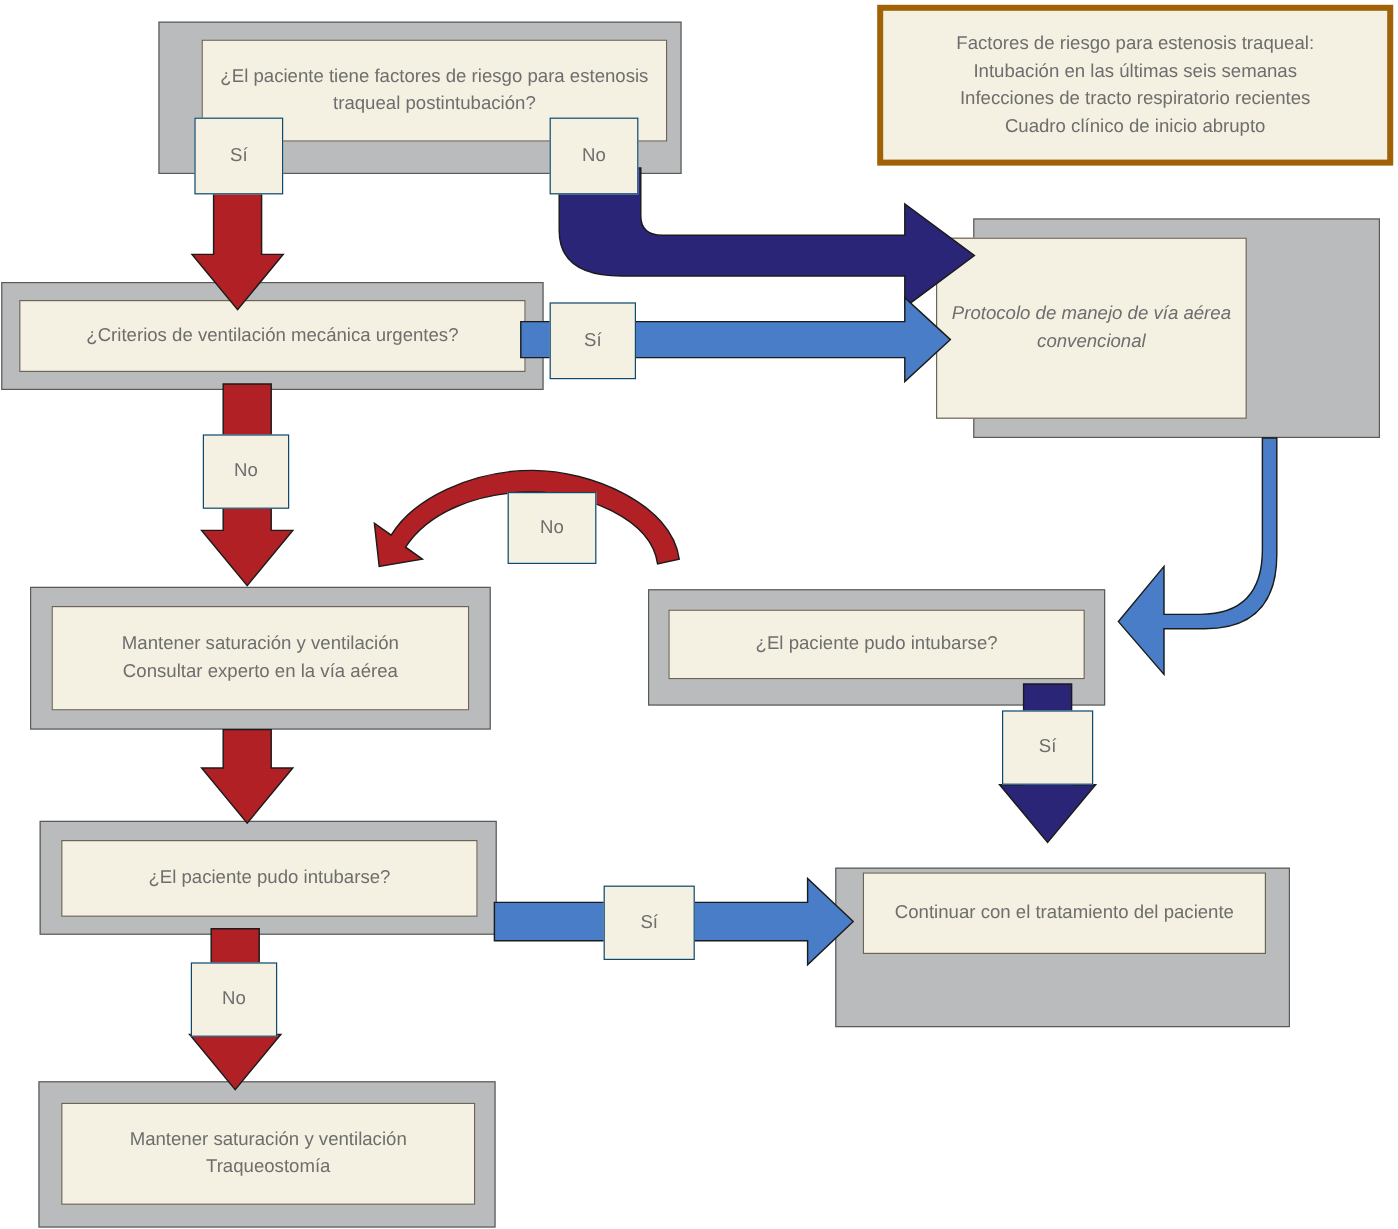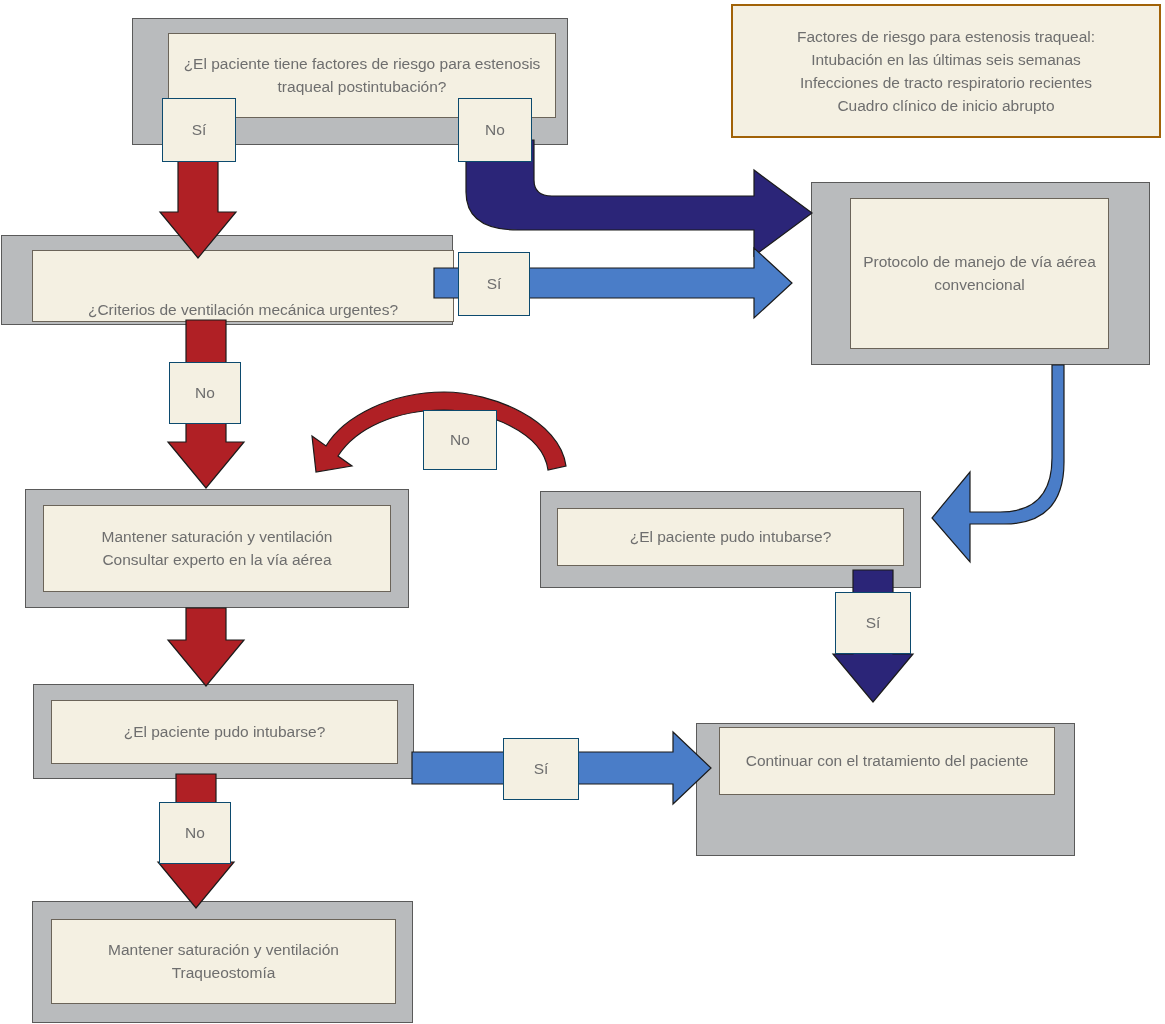--- a/index.html
+++ b/index.html
@@ -33,21 +33,21 @@
     color:#6e6e6e;
     font-size:15.5px;
     line-height:1.45;
   }
   .inner .txt{padding:0 6px;white-space:pre-line;}
 
   
   .note{
     position:absolute;
     background:#f4f0e2;
-    border:2px solid #a16207;
+    border:5px solid #a16207;
     box-sizing:border-box;
     display:flex;
     align-items:center;
     justify-content:center;
     text-align:center;
     color:#6e6e6e;
     font-size:15.5px;
     line-height:1.5;
     white-space:pre-line;
   }
@@ -142,27 +142,27 @@
 
   <div class="note" style="left:731px;top:4px;width:430px;height:134px;">
     <span class="txt">Factores de riesgo para estenosis traqueal:
 Intubación en las últimas seis semanas
 Infecciones de tracto respiratorio recientes
 Cuadro clínico de inicio abrupto</span>
   </div>
 
   <div class="frame" style="left:1px;top:235px;width:452px;height:90px;">
   </div>
-  <div class="inner" style="left:32px;top:250px;width:422px;height:72px;align-items:flex-end;">
+  <div class="inner" style="left:16px;top:250px;width:422px;height:60px;">
     <span class="txt">¿Criterios de ventilación mecánica urgentes?</span>
   </div>
 
   <div class="frame" style="left:811px;top:182px;width:339px;height:183px;">
   </div>
-  <div class="inner" style="left:850px;top:198px;width:259px;height:151px;">
+  <div class="inner" style="left:780px;top:198px;width:259px;height:151px;font-style:italic;">
     <span class="txt">Protocolo de manejo de vía aérea
 convencional</span>
   </div>
 
   <div class="frame" style="left:25px;top:489px;width:384px;height:119px;">
   </div>
   <div class="inner" style="left:43px;top:505px;width:348px;height:87px;">
     <span class="txt">Mantener saturación y ventilación
 Consultar experto en la vía aérea</span>
   </div>

